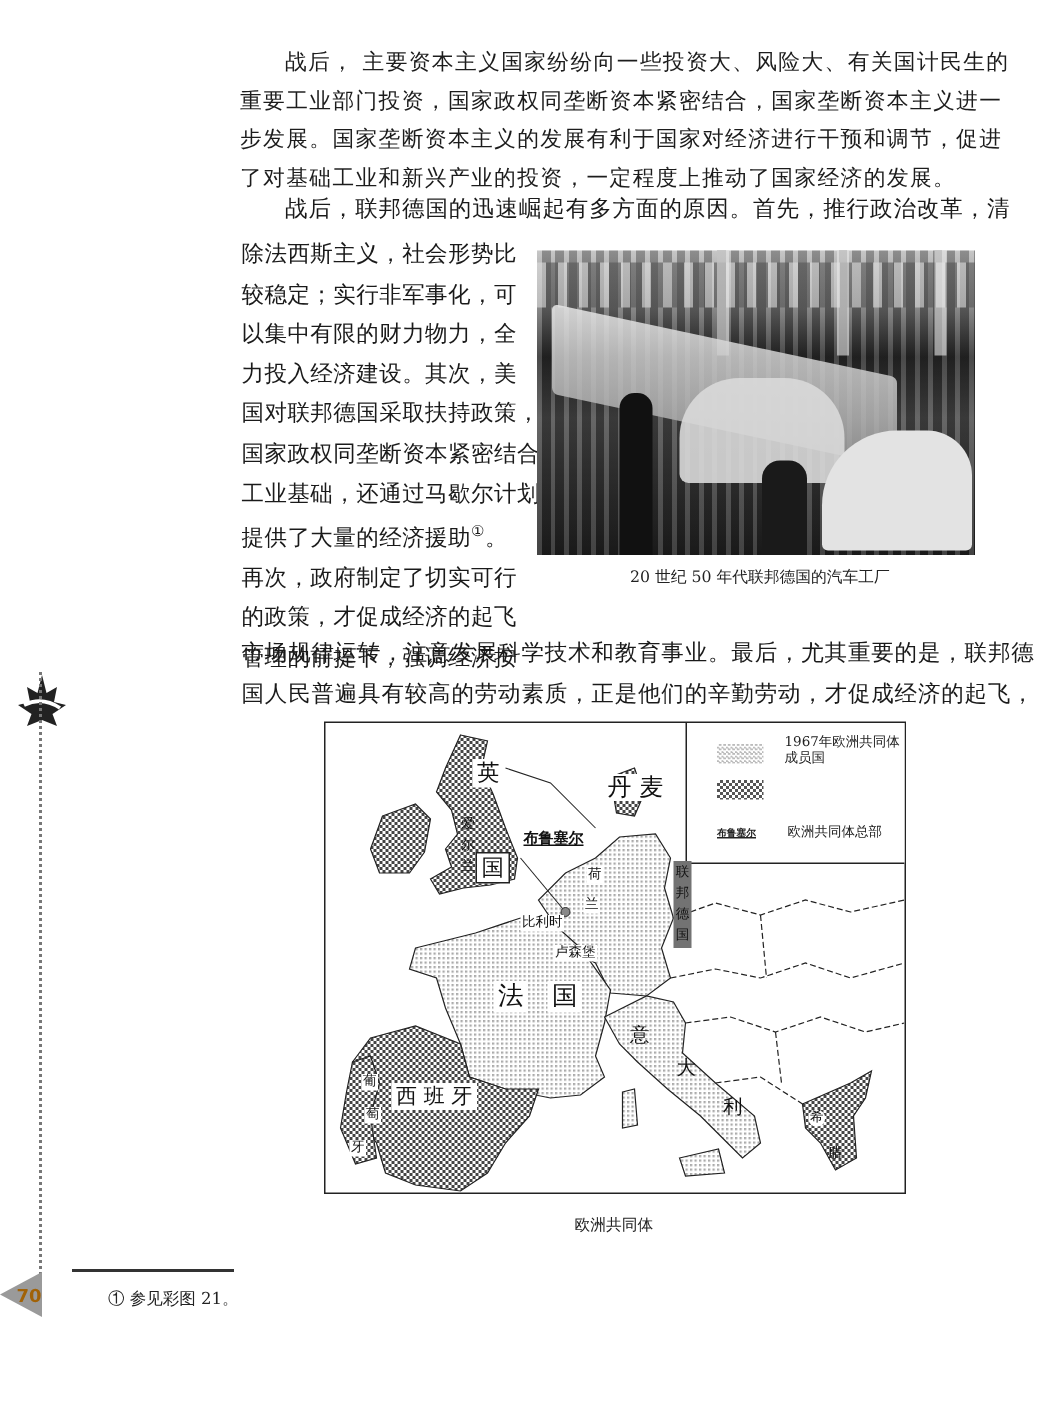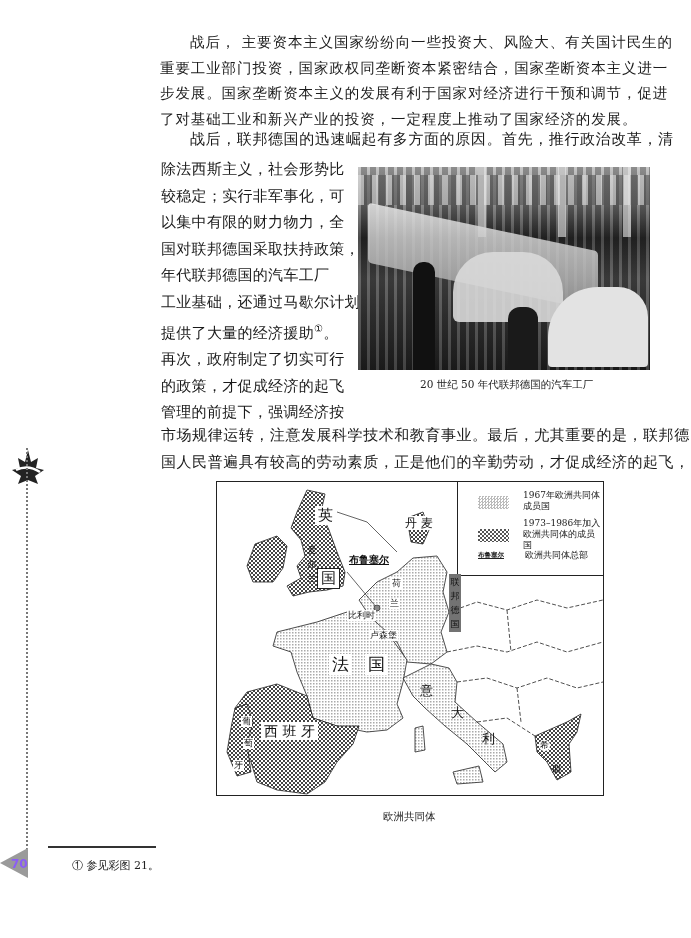--- a/index.html
+++ b/index.html
@@ -60,40 +60,41 @@
     .legend .sw-hq { width: 35px; height: 11px; font-size: 6.5px; font-weight: bold; text-decoration: underline; margin-right: 12px; white-space: nowrap; }
     .legend .txt { width: 80px; }
     .maplabel { position: absolute; font-family: "DejaVu Sans", sans-serif; color: #111; background: #fff; line-height: 1; padding: 1px; }
     .ml-big { font-size: 15px; padding: 2px 3px; }
     .ml-small { font-size: 9px; }
     .ml-vert { font-size: 9px; width: 10px; text-align: center; line-height: 14px; background: transparent; margin-left: 40px; }
     .caption2 { position: absolute; left: 383px; top: 810px; font-size: 10.5px; color: #222; }
 
     .fn-rule { position: absolute; left: 48px; top: 846px; width: 108px; height: 1.5px; background: #333; }
     .page-tab { position: absolute; left: 0; top: 848px; width: 28px; height: 30px; }
-    .page-num { position: absolute; left: 11px; top: 857px; font-family: "DejaVu Sans", sans-serif; font-weight: bold; font-size: 12px; color: #8b5cf6; }
+    .page-num { position: absolute; left: 11px; top: 857px; font-family: "DejaVu Sans", sans-serif; font-weight: bold; font-size: 12px; color: #a16207; }
     .footnote { position: absolute; left: 72px; top: 858px; font-size: 11px; color: #222; white-space: nowrap; }
   </style>
 </head>
 <body>
 
 <div class="para p1">
   <span class="line indent">战后， 主要资本主义国家纷纷向一些投资大、风险大、有关国计民生的</span>
   <span class="line">重要工业部门投资，国家政权同垄断资本紧密结合，国家垄断资本主义进一</span>
   <span class="line">步发展。国家垄断资本主义的发展有利于国家对经济进行干预和调节，促进</span>
   <span class="line">了对基础工业和新兴产业的投资，一定程度上推动了国家经济的发展。</span>
 </div>
 
 <div class="p2-first">战后，联邦德国的迅速崛起有多方面的原因。首先，推行政治改革，清</div>
 <div class="p2-left">
   <span>除法西斯主义，社会形势比</span>
   <span>较稳定；实行非军事化，可</span>
   <span>以集中有限的财力物力，全</span>
+  <span>力投入经济建设。其次，美</span>
   <span>国对联邦德国采取扶持政策，</span>
-  <span>年代联邦德国的汽车工厂</span>
+  <span>国家政权同垄断资本紧密结合</span>
   <span>工业基础，还通过马歇尔计划</span>
   <span><span style="display:inline">提供了大量的经济援助</span><sup class="fn">①</sup><span style="display:inline">。</span></span>
   <span>再次，政府制定了切实可行</span>
   <span>的政策，才促成经济的起飞</span>
   <span>管理的前提下，强调经济按</span>
 </div>
 <div class="p2-bottom">
   <span>市场规律运转，注意发展科学技术和教育事业。最后，尤其重要的是，联邦德</span>
   <span>国人民普遍具有较高的劳动素质，正是他们的辛勤劳动，才促成经济的起飞，</span>
 </div>
@@ -162,33 +163,32 @@
     <circle cx="160" cy="126" r="3" fill="#888" stroke="#222" stroke-width="0.6"></circle>
   </svg>
 
   <div class="legend">
     <div class="row" style="top:8px">
       <div class="sw sw-light"></div>
       <div class="txt">1967年欧洲共同体成员国</div>
     </div>
     <div class="row" style="top:36px">
       <div class="sw sw-dark"></div>
-      <div class="txt">1973–1986年加入欧洲共同体的成员国</div>
     </div>
     <div class="row" style="top:68px">
       <div class="sw-hq">布鲁塞尔</div>
       <div class="txt">欧洲共同体总部</div>
     </div>
   </div>
 
   <span class="maplabel ml-big" style="left:98px;top:24px">英</span>
   <span class="maplabel ml-big" style="left:100px;top:86px;border:1px solid #222">国</span>
   <span class="maplabel ml-vert" style="left:49px;top:60px">爱尔兰</span>
   <span class="maplabel ml-small" style="left:131px;top:72px;font-weight:bold;text-decoration:underline;font-size:10px">布鲁塞尔</span>
-  <span class="maplabel ml-small" style="left:187px;top:34px;font-size:12px">丹 麦</span>
+  <span class="maplabel ml-small" style="left:187px;top:34px;font-size:16px">丹 麦</span>
   <span class="maplabel ml-small" style="left:174px;top:96px">荷</span>
   <span class="maplabel ml-small" style="left:172px;top:116px">兰</span>
   <span class="maplabel ml-small" style="left:130px;top:128px">比利时</span>
   <span class="maplabel ml-small" style="left:152px;top:148px">卢森堡</span>
   <span class="maplabel ml-vert" style="left:192px;top:92px;background:#737373">联邦德国</span>
   <span class="maplabel ml-big" style="left:112px;top:172px;font-size:17px">法</span>
   <span class="maplabel ml-big" style="left:148px;top:172px;font-size:17px">国</span>
   <span class="maplabel ml-big" style="left:200px;top:200px;font-size:13px;background:transparent">意</span>
   <span class="maplabel ml-big" style="left:231px;top:222px;font-size:13px;background:transparent">大</span>
   <span class="maplabel ml-big" style="left:262px;top:248px;font-size:13px;background:transparent">利</span>

